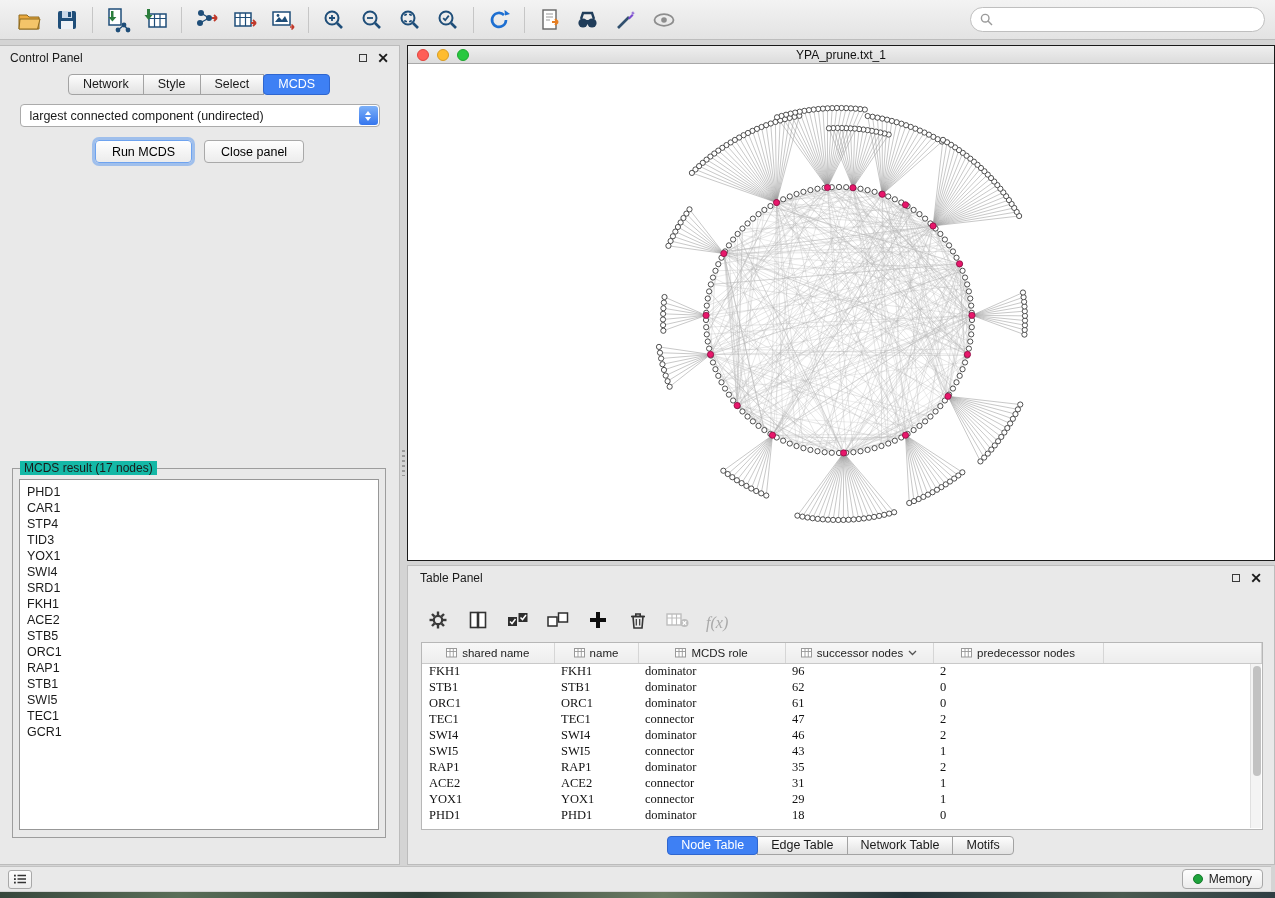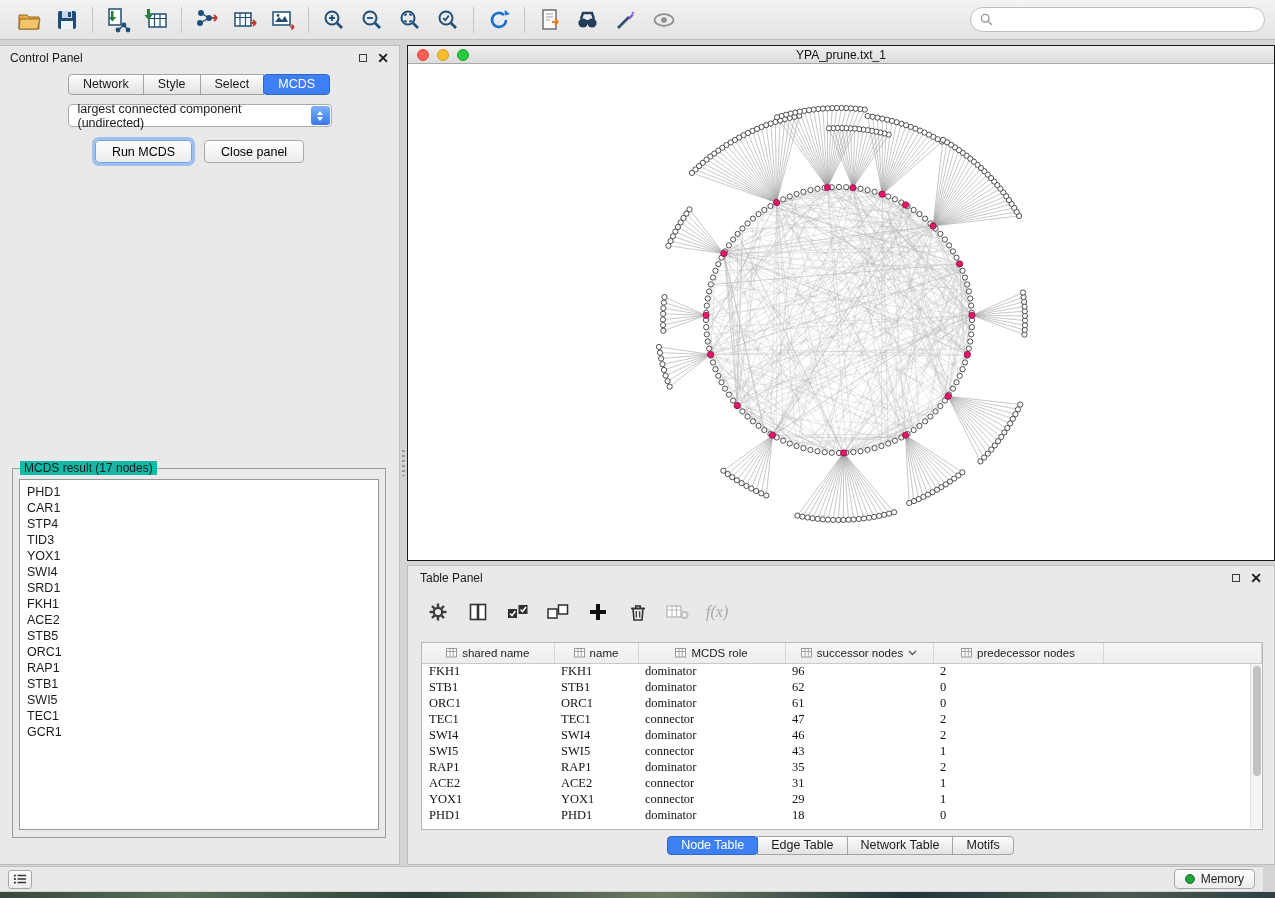--- a/index.html
+++ b/index.html
@@ -17,21 +17,21 @@
   .control-panel{position:absolute;left:0;top:45px;width:400px;height:820px;background:#e9e9e9;border:1px solid #bcbcbc;border-left:none}
   .panel-header{height:24px;display:flex;align-items:center;padding:0 10px;font-size:12px;color:#1a1a1a}
   .panel-header .hdr-icons{margin-left:auto;display:flex;align-items:center;gap:10px}
   .float-ico{width:8px;height:8px;border:1.4px solid #3a3a3a;display:inline-block}
   .close-ico{font-size:14px;font-weight:bold;color:#1a1a1a;line-height:10px}
   .cp-tabs{display:flex;justify-content:center;margin-top:4px}
   .cp-tab{height:21px;line-height:19px;padding:0 14px;font-size:12.5px;background:linear-gradient(#fdfdfd,#e2e2e2);border:1px solid #a3a3a3;margin-left:-1px;color:#1a1a1a}
   .cp-tab:first-child{border-radius:4px 0 0 4px}
   .cp-tab.active{background:#3e80f4;border-color:#2f66cf;color:#fff;border-radius:4px;position:relative;z-index:2}
   .opt-label{text-align:center;margin-top:22px;font-size:12.5px}
-  .dropdown{width:264px;height:23px;margin:9px auto 0;background:#fff;border:1px solid #ababab;border-radius:4px;position:relative;display:flex;align-items:center;padding:0 28px 0 9px;font-size:12.5px}
+  .dropdown{width:360px;height:23px;margin:9px auto 0;background:#fff;border:1px solid #ababab;border-radius:4px;position:relative;display:flex;align-items:center;padding:0 28px 0 9px;font-size:12.5px}
   .dropdown .stepper{position:absolute;right:1px;top:1px;bottom:1px;width:19px;background:linear-gradient(#7cb0f8,#3576ee);border-radius:3px;display:flex;flex-direction:column;align-items:center;justify-content:center;gap:2px}
   .tri-up{width:0;height:0;border-left:3.5px solid transparent;border-right:3.5px solid transparent;border-bottom:4.5px solid #fff}
   .tri-down{width:0;height:0;border-left:3.5px solid transparent;border-right:3.5px solid transparent;border-top:4.5px solid #fff}
   .btn-row{display:flex;justify-content:center;gap:12px;margin-top:13px}
   .btn{height:23px;padding:0 16px;font-size:12.5px;background:linear-gradient(#fefefe,#ececec);border:1px solid #a9a9a9;border-radius:4px;font-family:"Liberation Sans",sans-serif}
   .btn.focus-ring{box-shadow:0 0 0 3px rgba(110,163,239,.6);border-color:#6ea3ef}
   .result-group{position:absolute;left:12px;top:422px;width:374px;height:370px;border:1px solid #9d9d9d}
   .result-legend{position:absolute;top:-8px;left:7px;background:#14b8a6;padding:0 4px;font-size:12px}
   .result-list{position:absolute;left:6px;right:6px;top:10px;bottom:7px;background:#fff;border:1px solid #979797;overflow:hidden;padding:4px 0 0 7px}
   .mcds-item{font-size:12.5px;line-height:16px}
@@ -41,39 +41,39 @@
   .net-titlebar{height:18px;background:linear-gradient(#efefef,#dcdcdc);border-bottom:1px solid #a8a8a8;position:relative;display:flex;align-items:center;justify-content:center;font-size:12px;color:#111}
   .traffic{position:absolute;left:9px;top:3px;display:flex;gap:8px}
   .tl{width:12px;height:12px;border-radius:50%}
   .tl.red{background:#ff5f57;border:1px solid #e0443e}
   .tl.yellow{background:#febc2e;border:1px solid #d89c22}
   .tl.green{background:#28c840;border:1px solid #1da62f}
   .net-canvas{position:absolute;left:0;top:19px;right:0;bottom:0;background:#fff}
 
   
   .table-panel{position:absolute;left:407px;top:565px;width:868px;height:300px;background:#e9e9e9;border:1px solid #bcbcbc}
-  .tp-toolbar{height:40px;display:flex;align-items:center;gap:16px;padding:0 18px;margin-top:2px}
+  .tp-toolbar{height:40px;display:flex;align-items:flex-end;gap:16px;padding:0 18px;margin-top:2px}
   .tp-ico{width:24px;height:24px;display:flex;align-items:center;justify-content:center}
   .fx{font-family:"Liberation Serif",serif;font-style:italic;font-size:16px;color:#a9a9a9}
   .node-table-wrap{position:absolute;left:13px;right:11px;top:76px;height:188px;background:#fff;border:1px solid #b7b7b7;overflow:hidden}
   table.node-table{border-collapse:collapse;table-layout:fixed;width:100%}
   table.node-table th{height:20px;background:linear-gradient(#f7f7f7,#ededed);border-right:1px solid #d6d6d6;border-bottom:1px solid #c9c9c9;font-weight:normal;font-size:11.5px;color:#222;text-align:center;white-space:nowrap;overflow:hidden}
   table.node-table th .th-inner{display:flex;align-items:center;justify-content:center;gap:5px}
   table.node-table td{height:16px;font-family:"Liberation Serif",serif;font-size:12.5px;color:#111;padding-left:7px;white-space:nowrap;overflow:hidden}
   table.node-table td.num{text-align:left;padding-right:14px}
   .tscroll{position:absolute;right:1px;top:21px;bottom:1px;width:11px;background:#f4f4f4;border-left:1px solid #e0e0e0}
   .tscroll .thumb{position:absolute;left:1.5px;width:8px;top:2px;height:110px;background:#c2c2c2;border-radius:4px}
   .tp-tabs{position:absolute;left:0;right:0;top:270px;display:flex;justify-content:center}
   .tp-tab{height:19px;line-height:17px;padding:0 13px;font-size:12.5px;background:linear-gradient(#fdfdfd,#e2e2e2);border:1px solid #a3a3a3;margin-left:-1px;color:#1a1a1a}
   .tp-tab:first-child{border-radius:4px 0 0 4px}
   .tp-tab:last-child{border-radius:0 4px 4px 0}
   .tp-tab.active{background:#3e80f4;border-color:#2f66cf;color:#fff;border-radius:4px;position:relative;z-index:2}
 
   
-  .statusbar{position:absolute;left:0;right:12px;top:866px;height:25px;background:#e9e9e9;border-top:1px solid #c2c2c2;display:flex;align-items:center;padding:0 8px}
+  .statusbar{position:absolute;left:0;right:4px;top:866px;height:25px;background:#e9e9e9;border-top:1px solid #c2c2c2;display:flex;align-items:center;padding:0 8px}
   .sb-left-btn{width:24px;height:19px;border:1px solid #a8a8a8;border-radius:3px;background:linear-gradient(#fdfdfd,#ececec);display:flex;align-items:center;justify-content:center}
   .memory-btn{margin-left:auto;height:20px;border:1px solid #a8a8a8;border-radius:4px;background:linear-gradient(#fdfdfd,#ececec);display:flex;align-items:center;gap:6px;padding:0 10px;font-size:12px}
   .mem-dot{width:10px;height:10px;border-radius:50%;background:#1ea33c;border:1px solid #157a2c}
   .wallpaper{position:absolute;left:0;right:0;top:892px;height:6px;background:linear-gradient(90deg,#37473c,#5a6e58 14%,#2e3f38 33%,#6c7c64 52%,#24343a 71%,#4a5a50 88%,#303f44)}
 
   .v-splitter{position:absolute;left:400px;top:45px;width:7px;height:820px;background:#d4d4d4}
   .v-splitter .dots{position:absolute;top:405px;left:2px;width:3px;height:26px;background:repeating-linear-gradient(#9a9a9a 0 2px,transparent 2px 5px)}
 </style>
 </head>
 <body>

